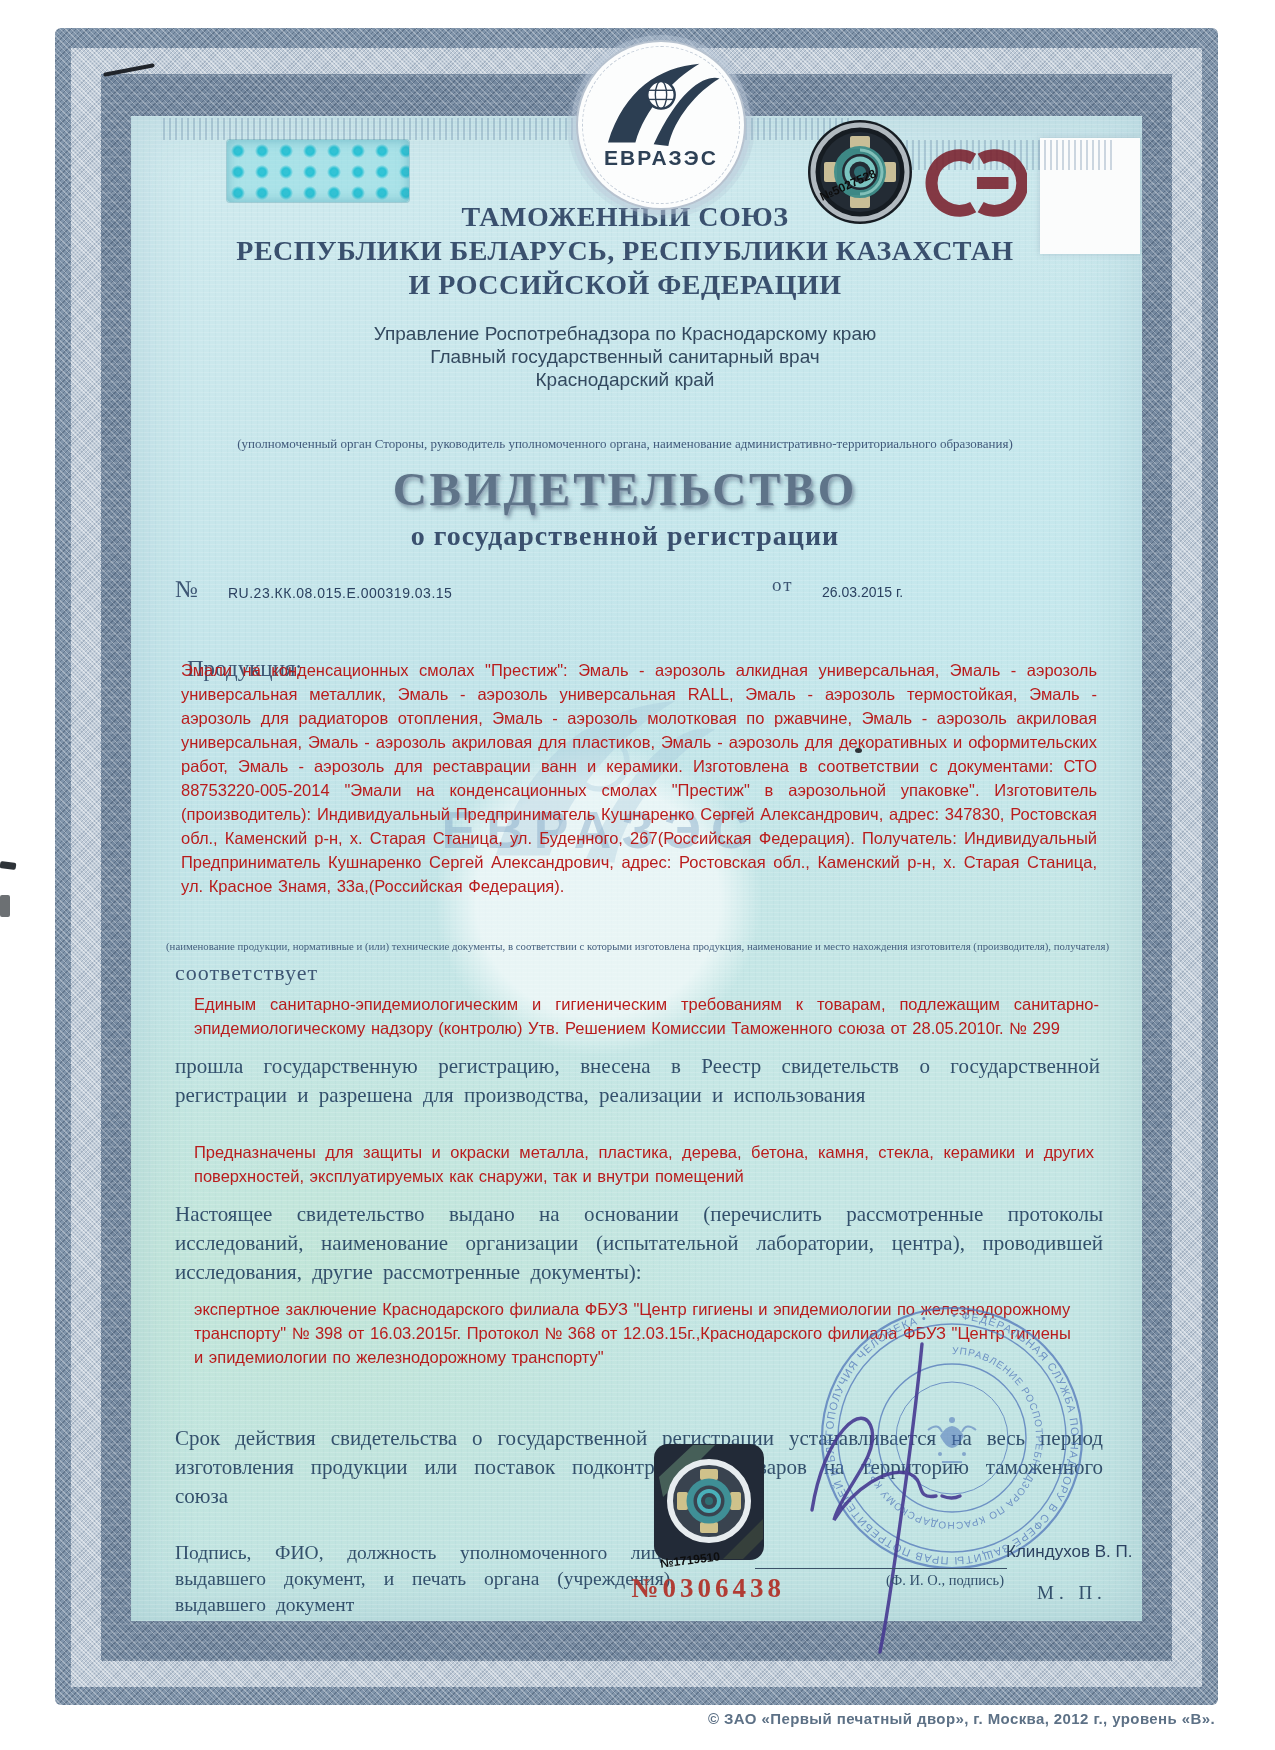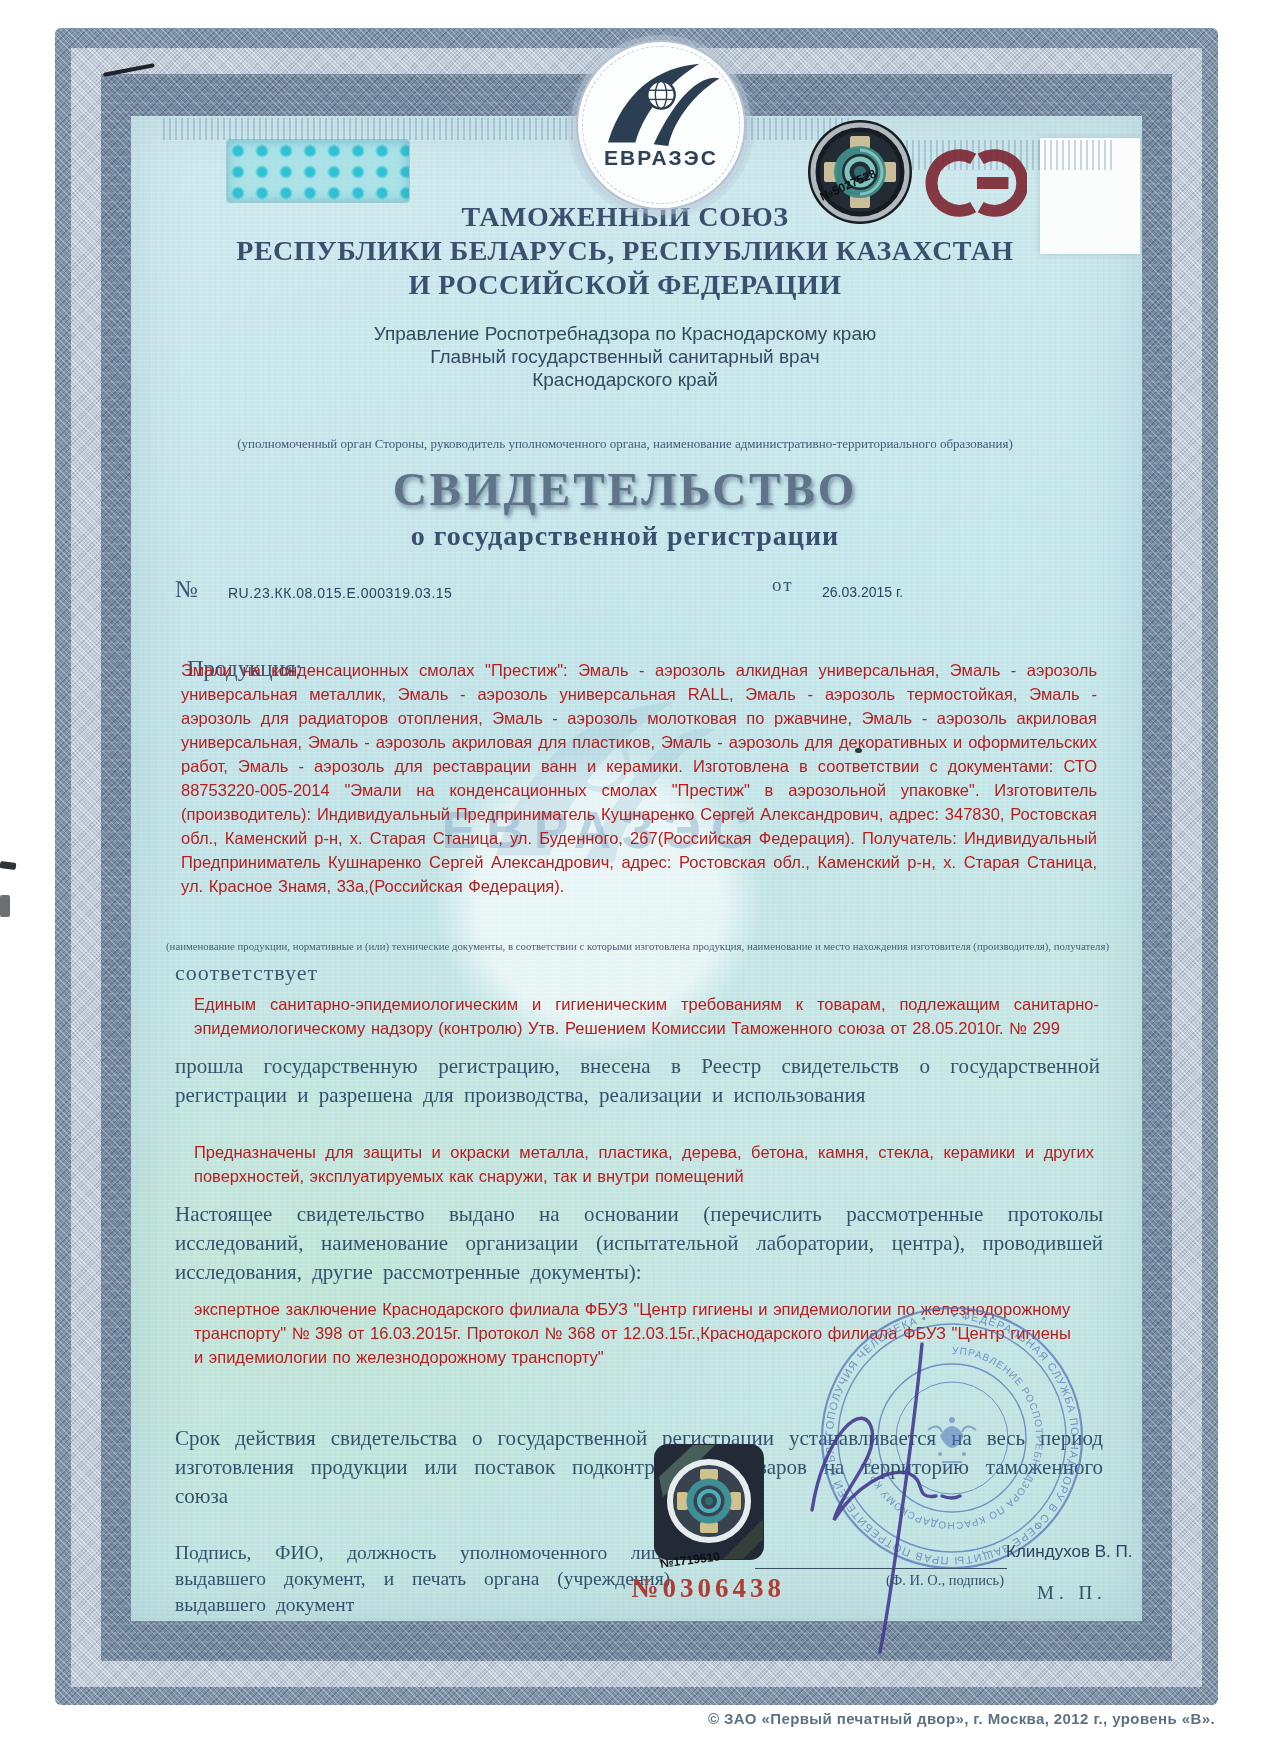--- a/index.html
+++ b/index.html
@@ -149,21 +149,21 @@
       <path d="M60,24 A30,30 0 1 1 60,76"></path>
       <line x1="56" y1="50" x2="90" y2="50"></line>
     </g>
   </svg>
 
   <div class="abs center-col h-union ser" style="top:200px;text-align:center;">ТАМОЖЕННЫЙ СОЮЗ</div>
   <div class="abs center-col h-union ser" style="top:234px;">РЕСПУБЛИКИ БЕЛАРУСЬ, РЕСПУБЛИКИ КАЗАХСТАН</div>
   <div class="abs center-col h-union ser" style="top:268px;">И РОССИЙСКОЙ ФЕДЕРАЦИИ</div>
   <div class="abs center-col h-auth san" style="top:322px;">Управление Роспотребнадзора по Краснодарскому краю</div>
   <div class="abs center-col h-auth san" style="top:345px;">Главный государственный санитарный врач</div>
-  <div class="abs center-col h-auth san" style="top:368px;">Краснодарского край</div>
+  <div class="abs center-col h-auth san" style="top:368px;">Краснодарский край</div>
   <div class="abs center-col t-main ser" style="top:462px;">СВИДЕТЕЛЬСТВО</div>
 
   <div class="abs center-col cap-small ser" style="top:436px;">(уполномоченный орган Стороны, руководитель уполномоченного органа, наименование административно-территориального образования)</div>
   <div class="abs center-col t-sub ser" style="top:520px;">о государственной регистрации</div>
 
   <div class="abs lbl-ser" style="left:175px;top:576px;">№</div>
   <div class="abs val-san san" style="left:228px;top:585px;letter-spacing:.5px;">RU.23.КК.08.015.Е.000319.03.15</div>
   <div class="abs lbl-ser" style="left:772px;top:574px;font-size:19px;letter-spacing:2px;">от</div>
   <div class="abs val-san san" style="left:822px;top:584px;">26.03.2015 г.</div>
 

